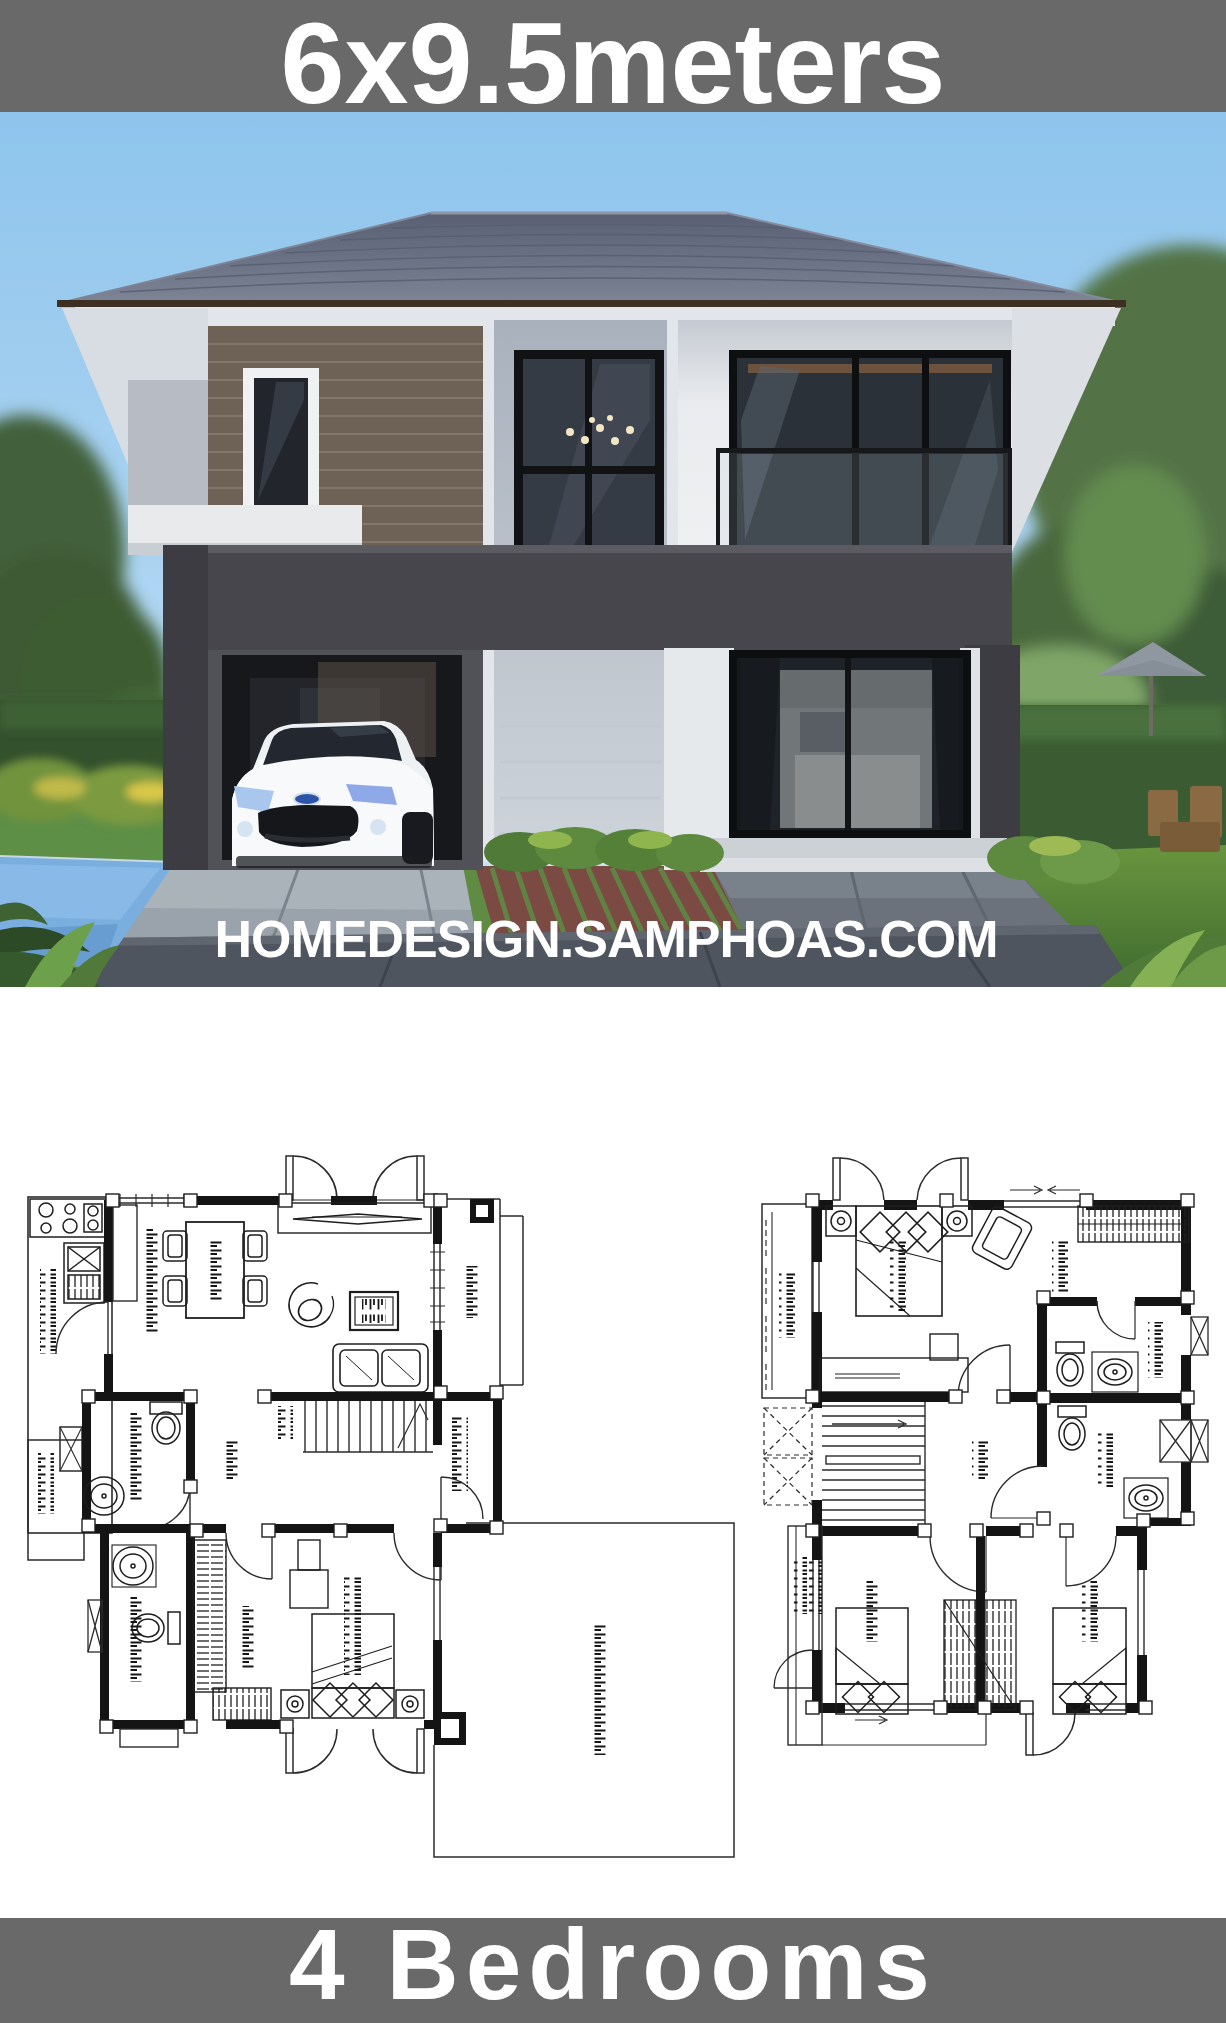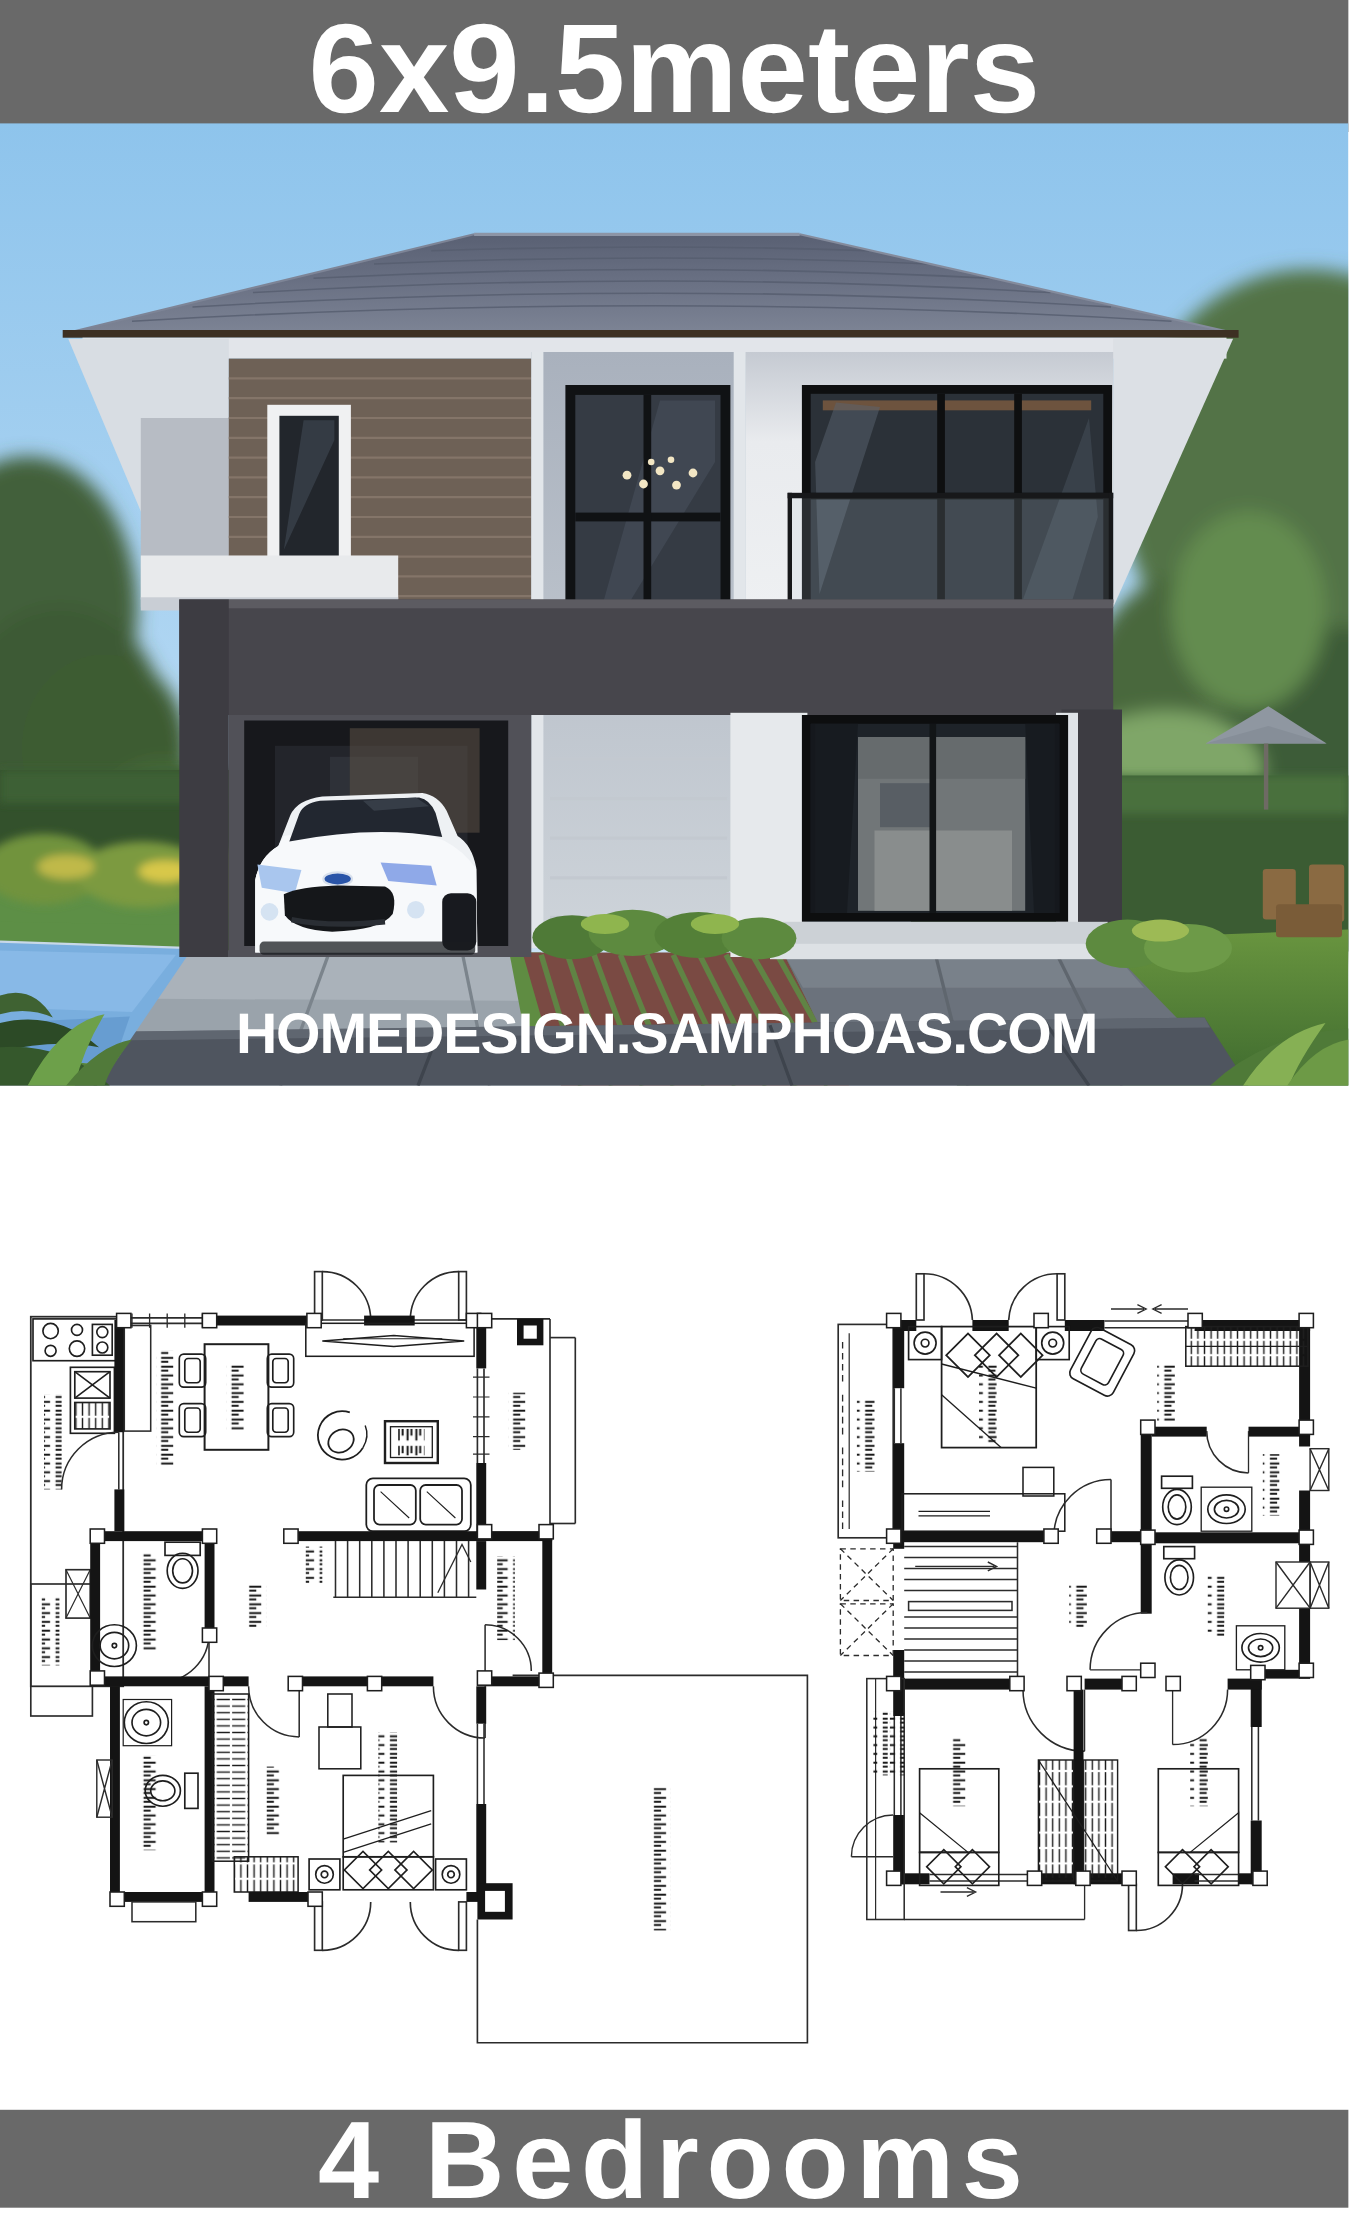--- a/index.html
+++ b/index.html
@@ -970,13 +970,13 @@
         <rect x="1060" y="1524" width="13" height="13"></rect>
 <rect x="806" y="1701" width="13" height="13"></rect>
         <rect x="934" y="1701" width="13" height="13"></rect>
         <rect x="978" y="1701" width="13" height="13"></rect>
         <rect x="1020" y="1701" width="13" height="13"></rect>
         <rect x="1139" y="1701" width="13" height="13"></rect>
 </g>
 </g>
 </svg>
 
-<div class="banner" style="top:1918px;height:89px;font-size:100px;font-weight:600;line-height:93px;letter-spacing:7px">4 Bedrooms</div>
+<div class="banner" style="top:1918px;height:105px;font-size:100px;font-weight:600;line-height:93px;letter-spacing:7px">4 Bedrooms</div>
 
 </body></html>

